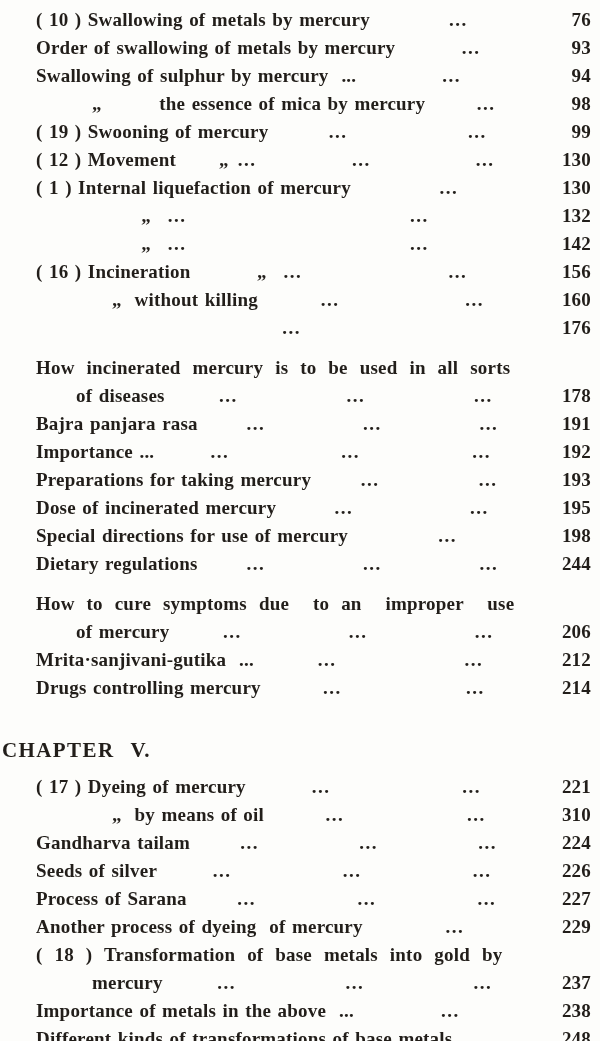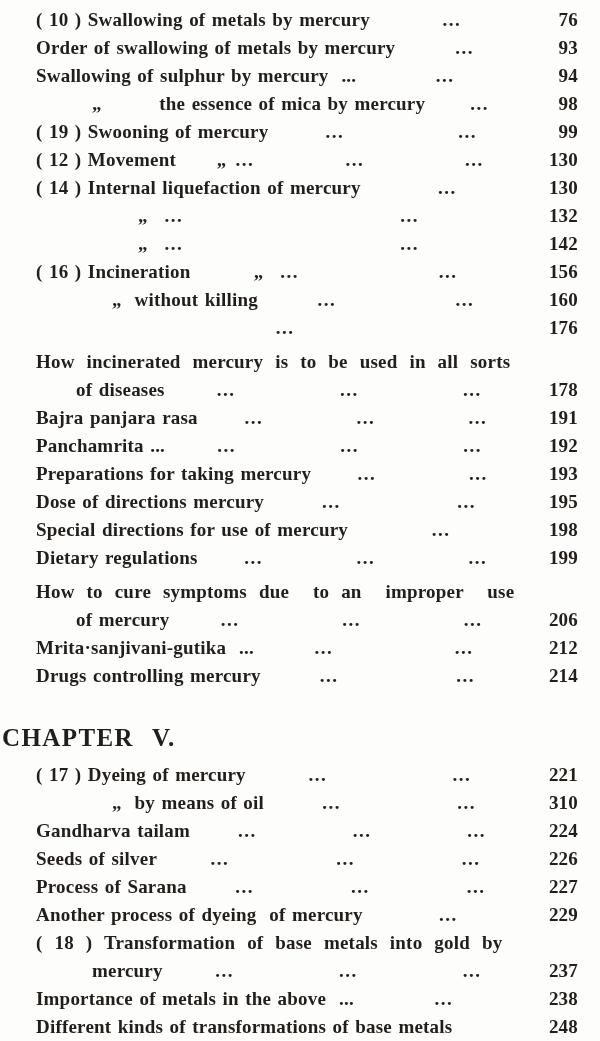--- a/index.html
+++ b/index.html
@@ -15,36 +15,36 @@
     padding-top:6px;
     word-spacing:1.5px;
     letter-spacing:.2px;
   }
   .row{
     display:flex;
     align-items:baseline;
     height:28px;
     line-height:28px;
     padding-left:36px;
-    padding-right:22px;
+    padding-right:9px;
     white-space:pre;
   }
   .row .title{flex:none;}
   .row .leaders{flex:1;display:flex;min-width:0;}
   .row .leader{flex:1;text-align:center;letter-spacing:1.5px;}
   .row .page-num{flex:none;min-width:44px;text-align:right;}
   .row.ind1{padding-left:76px;}
   .row.ind2{padding-left:112px;}
   .row.ind3{padding-left:92px;}
-  .row.gap{margin-top:6px;}
+  .row.gap{margin-top:12px;}
   .row.wide .title{word-spacing:7px;}
   .chapter{
     margin:34px 0 9px 0;
     padding-left:2px;
-    font-size:25px;
+    font-size:21px;
     line-height:28px;
     letter-spacing:1.4px;
     white-space:pre;
     font-weight:700;
   }
 </style>
 </head>
 <body>
 
 <div class="page">
@@ -75,21 +75,21 @@
         <span class="title">( 19 ) Swooning of mercury</span>
         <span class="leaders"><span class="leader">...</span><span class="leader">...</span></span>
         <span class="page-num">99</span>
       </div>
       <div class="row">
         <span class="title">( 12 ) Movement</span>
         <span class="leaders"><span class="leader">„ ...</span><span class="leader">...</span><span class="leader">...</span></span>
         <span class="page-num">130</span>
       </div>
       <div class="row">
-        <span class="title">( 14 ) Internal liquefaction of mercury</span>
+        <span class="title">( 1 ) Internal liquefaction of mercury</span>
         <span class="leaders"><span class="leader">...</span></span>
         <span class="page-num">130</span>
       </div>
       <div class="row">
         <span class="leaders"><span class="leader">„  ...</span><span class="leader">...</span></span>
         <span class="page-num">132</span>
       </div>
       <div class="row">
         <span class="leaders"><span class="leader">„  ...</span><span class="leader">...</span></span>
         <span class="page-num">142</span>
@@ -117,43 +117,43 @@
         <span class="title">of diseases</span>
         <span class="leaders"><span class="leader">...</span><span class="leader">...</span><span class="leader">...</span></span>
         <span class="page-num">178</span>
       </div>
       <div class="row">
         <span class="title">Bajra panjara rasa</span>
         <span class="leaders"><span class="leader">...</span><span class="leader">...</span><span class="leader">...</span></span>
         <span class="page-num">191</span>
       </div>
       <div class="row">
-        <span class="title">Panchamrita ...</span>
+        <span class="title">Importance ...</span>
         <span class="leaders"><span class="leader">...</span><span class="leader">...</span><span class="leader">...</span></span>
         <span class="page-num">192</span>
       </div>
       <div class="row">
         <span class="title">Preparations for taking mercury</span>
         <span class="leaders"><span class="leader">...</span><span class="leader">...</span></span>
         <span class="page-num">193</span>
       </div>
       <div class="row">
-        <span class="title">Dose of directions mercury</span>
+        <span class="title">Dose of incinerated mercury</span>
         <span class="leaders"><span class="leader">...</span><span class="leader">...</span></span>
         <span class="page-num">195</span>
       </div>
       <div class="row">
         <span class="title">Special directions for use of mercury</span>
         <span class="leaders"><span class="leader">...</span></span>
         <span class="page-num">198</span>
       </div>
       <div class="row">
         <span class="title">Dietary regulations</span>
         <span class="leaders"><span class="leader">...</span><span class="leader">...</span><span class="leader">...</span></span>
-        <span class="page-num">199</span>
+        <span class="page-num">244</span>
       </div>
       <div class="row gap wide">
         <span class="title">How to cure symptoms due  to an  improper  use</span>
         <span class="leaders"></span>
         
       </div>
       <div class="row ind1">
         <span class="title">of mercury</span>
         <span class="leaders"><span class="leader">...</span><span class="leader">...</span><span class="leader">...</span></span>
         <span class="page-num">206</span>

